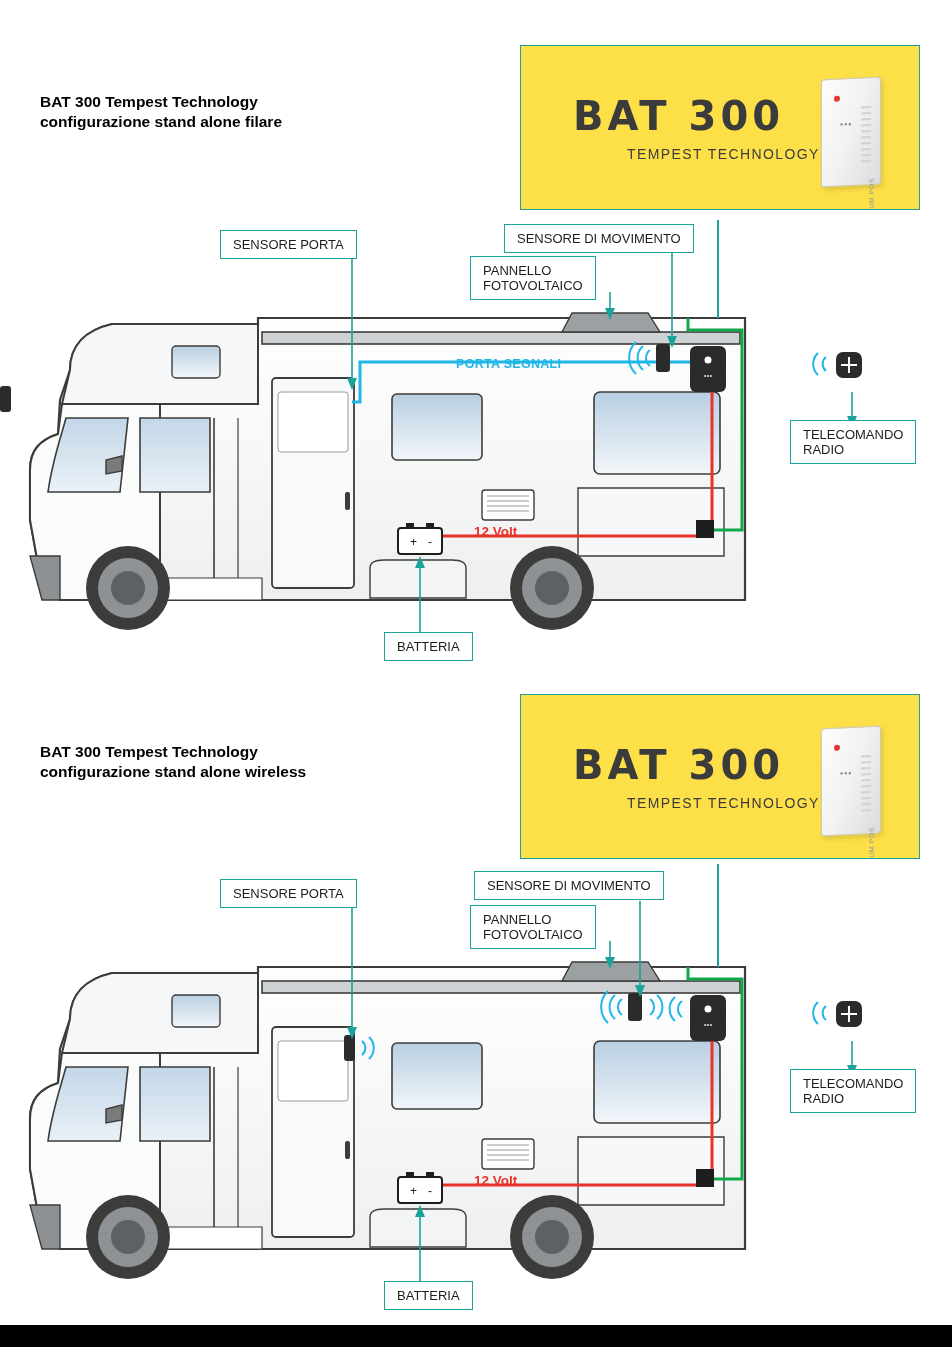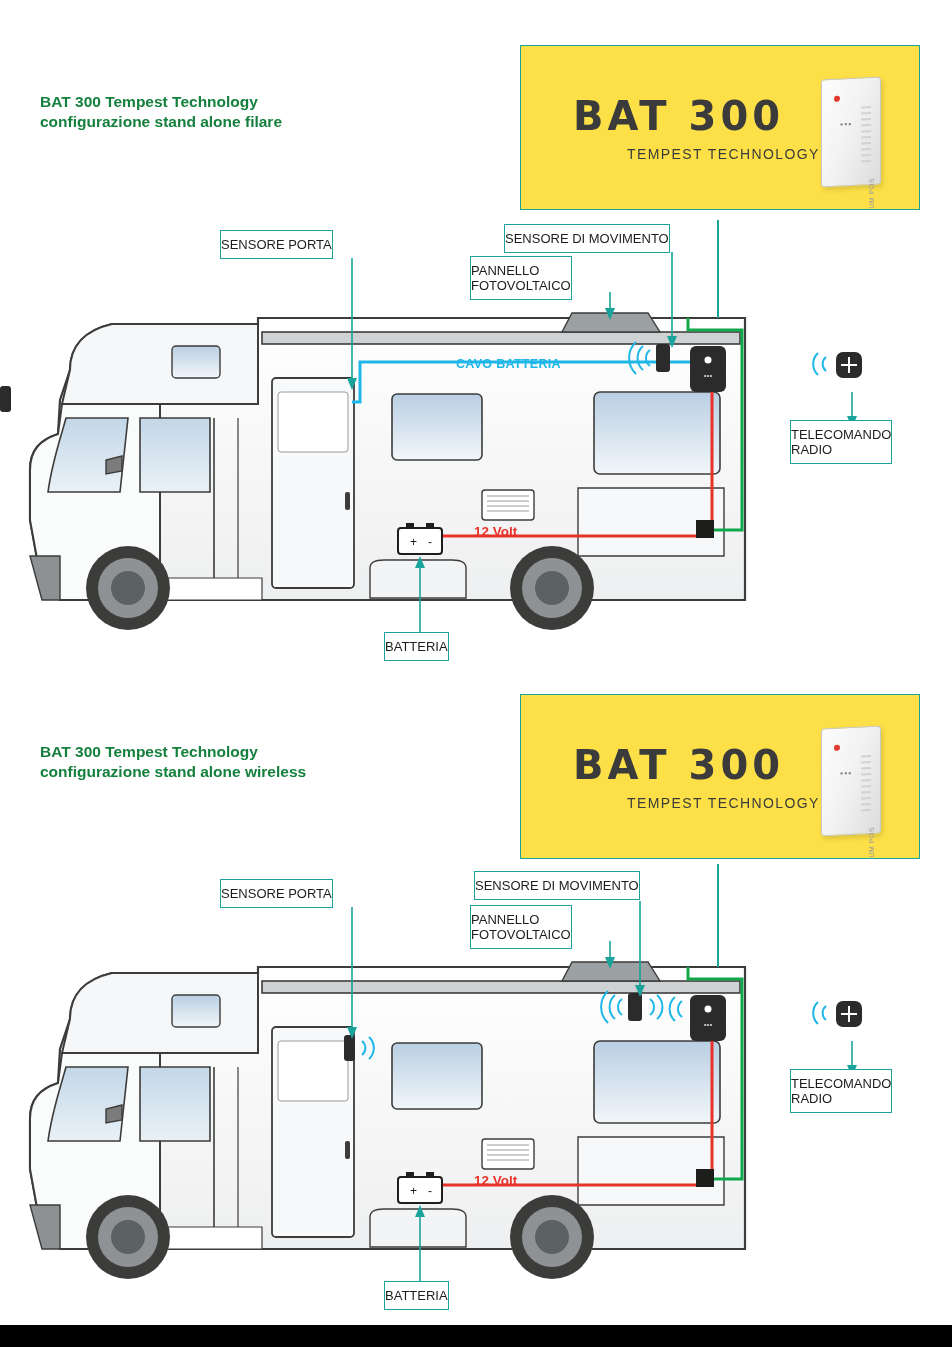--- a/index.html
+++ b/index.html
@@ -15,29 +15,29 @@
   .page { position:absolute; inset:0; }
 
   
   .labelbox {
     position:absolute;
     border:1px solid #1aa39a;
     background:#ffffff;
     color:#1d1d1b;
     font-size:13px;
     line-height:15px;
-    padding:6px 0;
+    padding:6px 12px;
     white-space:pre-line;
     z-index:30;
   }
   .title {
     position:absolute;
     font-size:15.5px;
     font-weight:bold;
-    color:#15803d;
+    color:#000000;
     line-height:20px;
     white-space:pre-line;
     z-index:30;
   }
 
   
   .prodpanel {
     position:absolute;
     border:1.5px solid #1aa39a;
     background:#fde047;
@@ -245,21 +245,21 @@
     </g>
   </svg>
 
   <div class="labelbox" style="left:220px; top:230px;">SENSORE PORTA</div>
   <div class="labelbox" style="left:504px; top:224px;">SENSORE DI MOVIMENTO</div>
   <div class="labelbox" style="left:470px; top:256px;">PANNELLO
 FOTOVOLTAICO</div>
   <div class="labelbox" style="left:790px; top:420px;">TELECOMANDO
 RADIO</div>
   <div class="labelbox" style="left:384px; top:632px;">BATTERIA</div>
-  <div class="cavo-label" style="left:456px; top:357px;">CAVO BATTERIA</div>
+  <div class="cavo-label" style="left:456px; top:357px;">PORTA SEGNALI</div>
   <div class="volt-label" style="left:474px; top:524px;">12 Volt</div>
 
   <div class="title" style="left:40px; top:742px;">BAT 300 Tempest Technology
 configurazione stand alone wireless</div>
 
   <div class="prodpanel" style="left:520px; top:694px; width:400px; height:165px;">
     <div class="prodlogo" style="left:52px; top:47px;">BAT 300</div>
     <div class="prodsub" style="left:106px; top:100px;">TEMPEST TECHNOLOGY</div>
     <div class="device" style="left:300px; top:32px;">
       <div class="led"></div>

